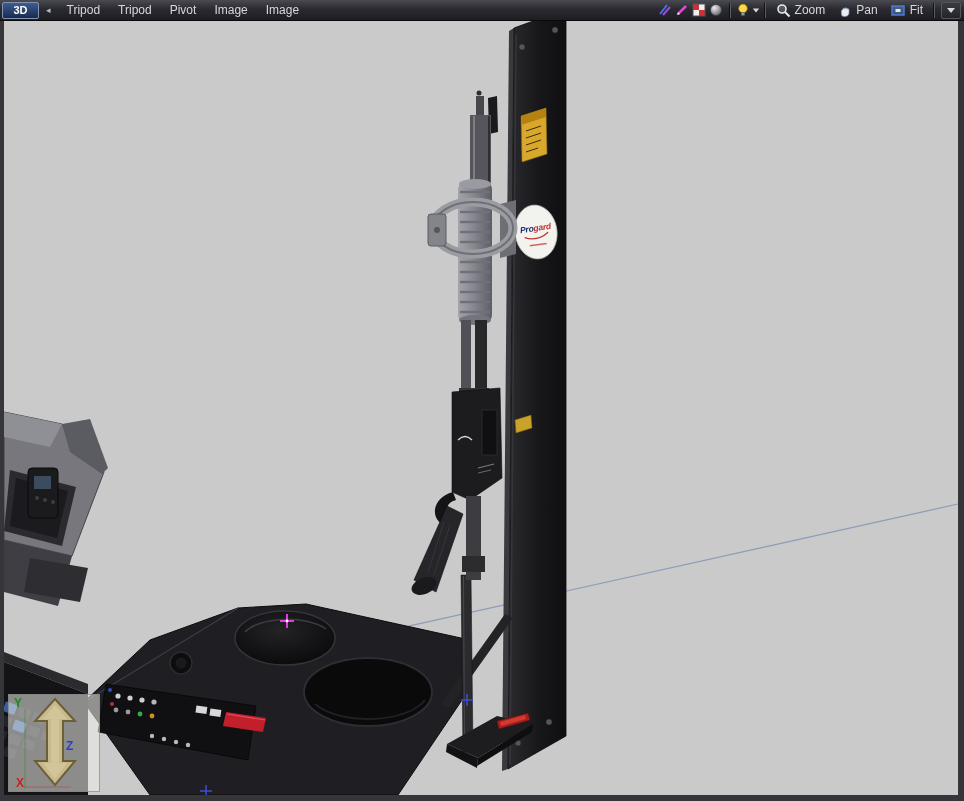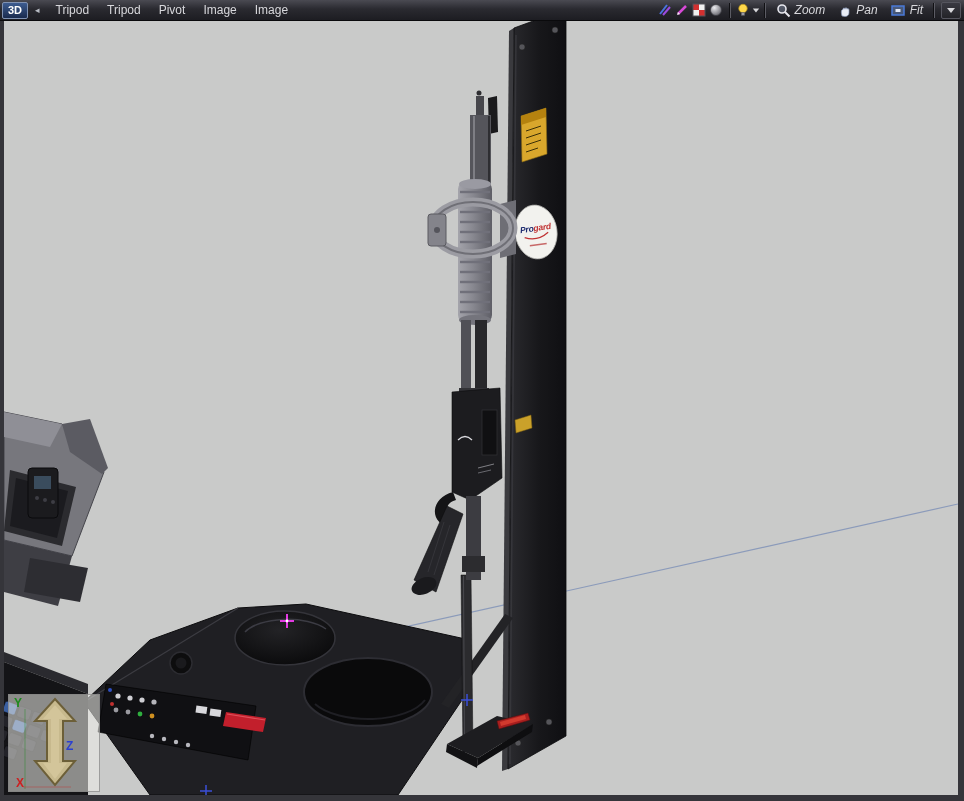--- a/index.html
+++ b/index.html
@@ -13,32 +13,32 @@
 
   
   .toolbar {
     position:absolute; top:0; left:0; width:964px; height:21px;
     background:linear-gradient(#4a4a52 0%, #2a2a30 45%, #1d1d22 100%);
     border-bottom:1px solid #0a0a0c;
     display:flex; align-items:center;
     z-index:20;
   }
   .app-btn {
-    width:26px; height:17px; margin:1px 3px 1px 2px;
+    width:37px; height:17px; margin:1px 3px 1px 2px;
     background:linear-gradient(#3d5c90, #1a2b4e);
     border:1px solid #8092b2; border-radius:2px;
     color:#fff; font-size:11px; font-weight:bold;
     display:flex; align-items:center; justify-content:center;
   }
   .back-arrow { color:#b8bcc4; font-size:9px; padding:0 7px 0 4px; cursor:default; }
   .menu-item {
     color:#d8d8dc; font-size:12px; padding:16px 9px; height:21px;
     display:flex; align-items:center; cursor:default;text-align:center;
   }
-  .tb-right { margin-left:auto; display:flex; align-items:center; height:21px; padding-right:1px;font-style:italic; }
+  .tb-right { margin-left:auto; display:flex; align-items:center; height:21px; padding-right:1px; }
   .tb-icon { width:17px; height:17px; display:inline-flex; align-items:center; justify-content:center; }
   .tb-sep {
     width:2px; height:15px; margin:0 4px;
     border-left:1px solid #101013; border-right:1px solid #5c5c64;
   }
   .tool-btn {
     display:flex; align-items:center; gap:4px;
     color:#d8d8dc; font-size:12px; padding:0 6px; height:21px;
   }
   .dd-caret { width:0; height:0; border-left:4px solid transparent; border-right:4px solid transparent; border-top:5px solid #d8d8dc; }

